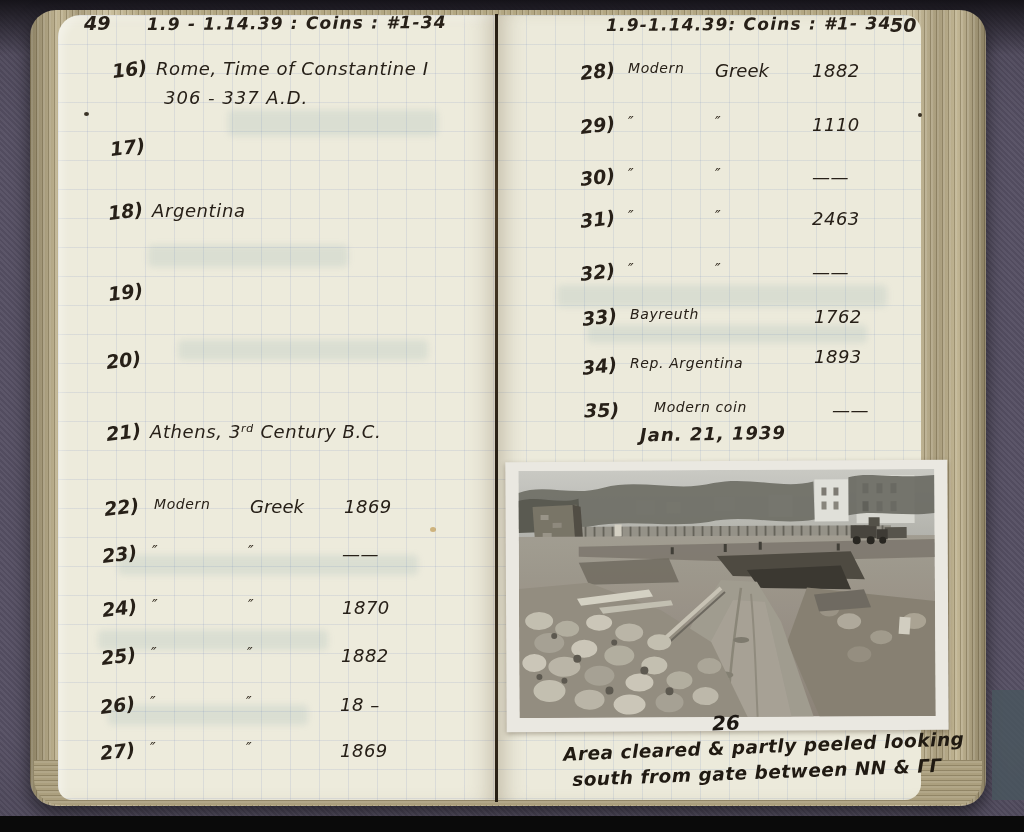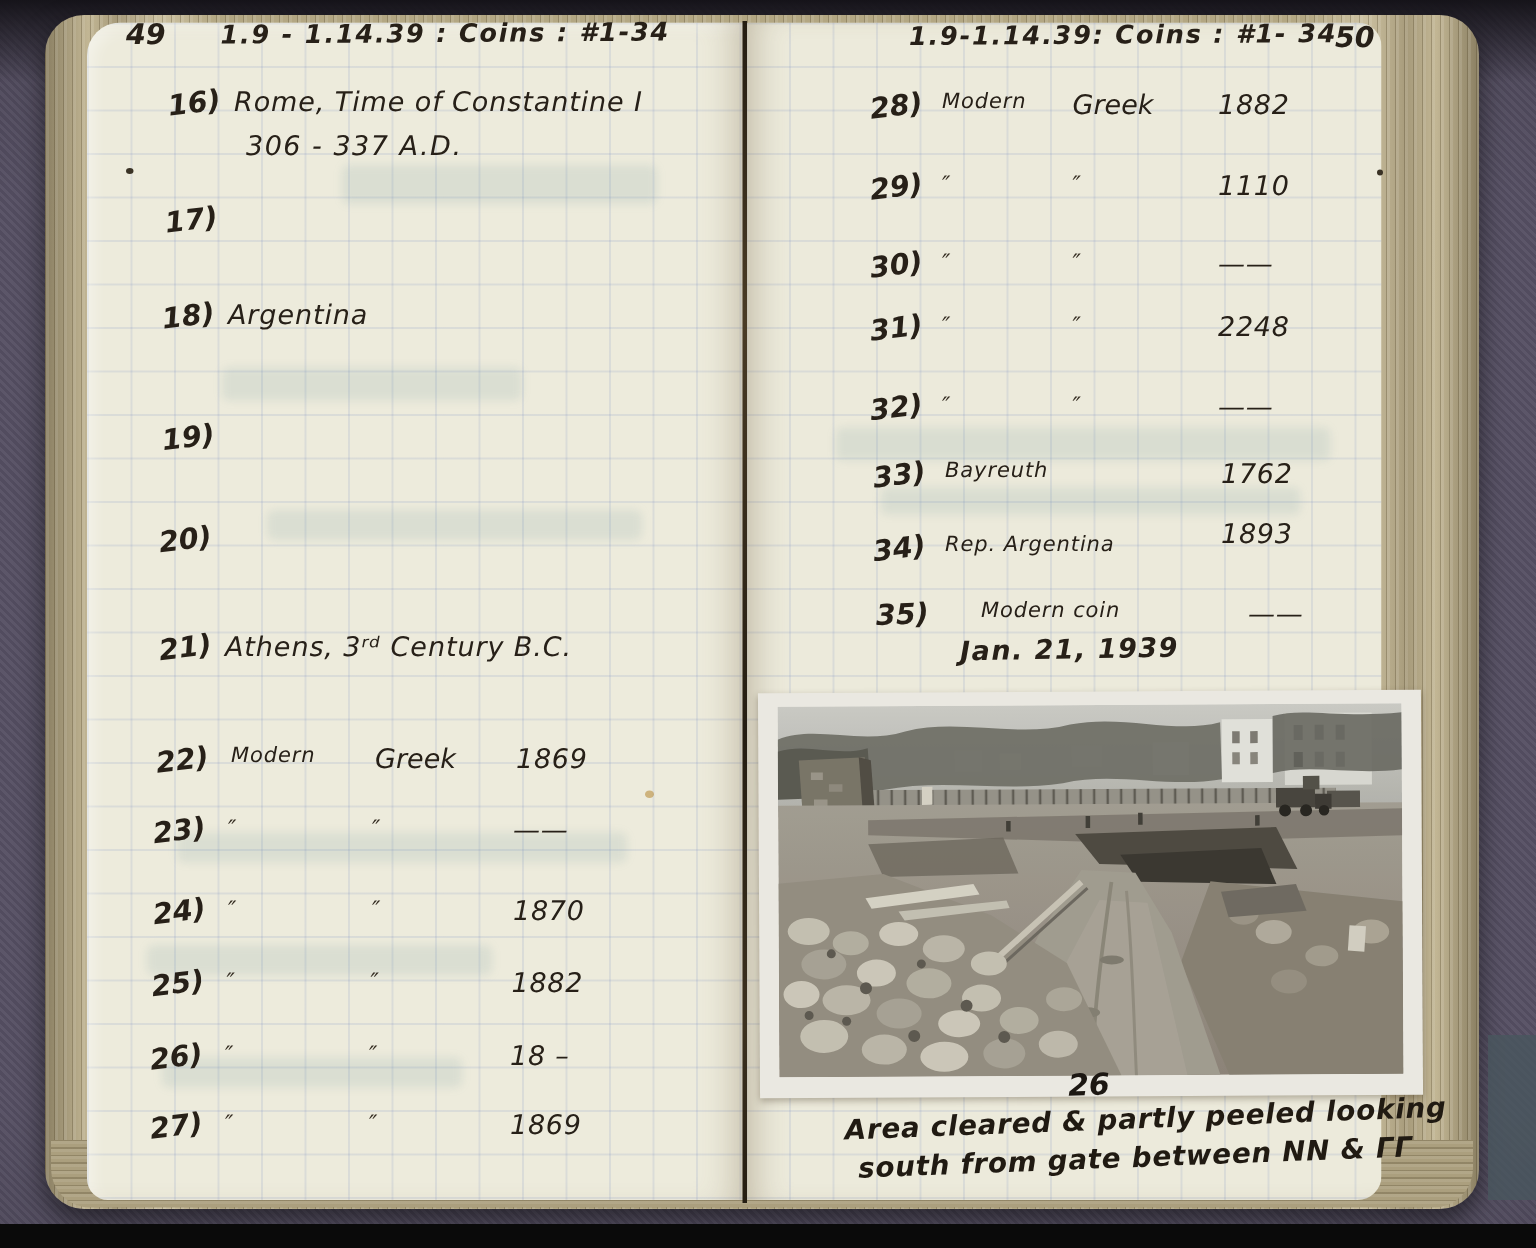--- a/index.html
+++ b/index.html
@@ -165,21 +165,21 @@
   <div class="row rrow" style="left:580px;top:166px;width:320px">
     <span class="hw num">30)</span>
     <span class="hw w1 ditto">″</span>
     <span class="hw w2 ditto">″</span>
     <span class="hw yr">——</span>
   </div>
   <div class="row rrow" style="left:580px;top:208px;width:320px">
     <span class="hw num">31)</span>
     <span class="hw w1 ditto">″</span>
     <span class="hw w2 ditto">″</span>
-    <span class="hw yr">2248</span>
+    <span class="hw yr">2463</span>
   </div>
   <div class="row rrow" style="left:580px;top:261px;width:320px">
     <span class="hw num">32)</span>
     <span class="hw w1 ditto">″</span>
     <span class="hw w2 ditto">″</span>
     <span class="hw yr">——</span>
   </div>
   <div class="row rrow" style="left:582px;top:306px;width:320px">
     <span class="hw num">33)</span>
     <span class="hw w1">Bayreuth</span>

